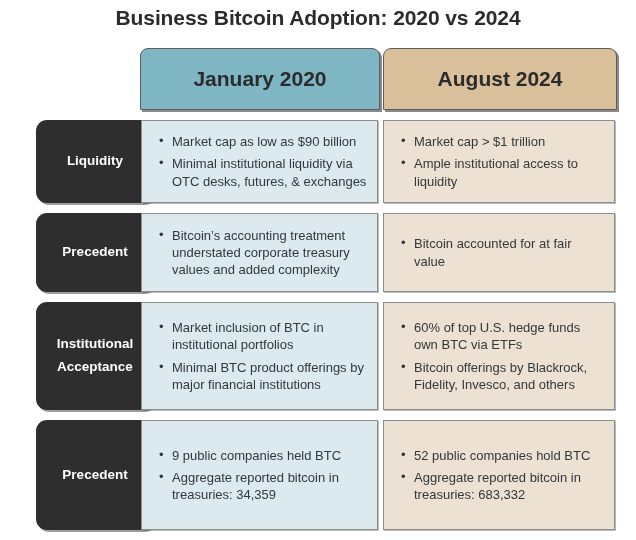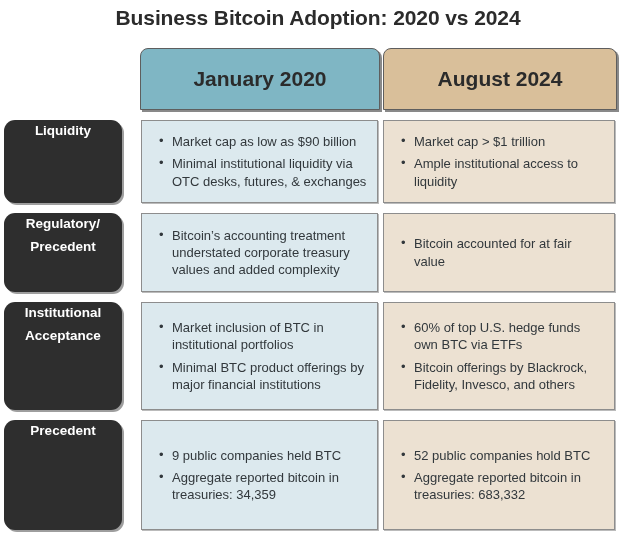--- a/index.html
+++ b/index.html
@@ -32,23 +32,23 @@
   .hdr-tan{left:383px;width:232px;background:#d9bf9a;border:1px solid #5e5e5e;}
 
   
   .row{position:absolute;left:0;width:636px;}
   .r1{top:120px;height:83px;}
   .r2{top:213px;height:79px;}
   .r3{top:302px;height:108px;}
   .r4{top:420px;height:110px;}
 
   .label-cell{
-    position:absolute;left:4px;width:118px;height:100%;
+    position:absolute;left:36px;width:118px;height:100%;
     background:#2e2e2e;border-radius:11px;
-    display:flex;flex-direction:column;align-items:center;
+    display:flex;flex-direction:column;align-items:center;justify-content:center;
     color:#ffffff;font-size:13.5px;font-weight:bold;
     line-height:1.7;text-align:center;
     box-shadow:2px 2px 0 rgba(40,40,40,.45);
   }
   .label-cell .ln{display:block;}
 
   .cell{
     position:absolute;height:100%;
     border:1px solid #8d8d8d;
     box-sizing:border-box;
@@ -101,21 +101,20 @@
     <div class="cell cell-tan">
       <ul class="bl">
         <li>Market cap &gt; $1 trillion</li>
         <li>Ample institutional access to liquidity</li>
       </ul>
     </div>
   </div>
 
   <div class="row r2">
     <div class="label-cell">
-      <span class="ln">Regulatory/</span>
       <span class="ln">Precedent</span>
     </div>
     <div class="cell cell-blue">
       <ul class="bl">
         <li>Bitcoin’s accounting treatment understated corporate treasury values and added complexity</li>
       </ul>
     </div>
     <div class="cell cell-tan">
       <ul class="bl">
         <li>Bitcoin accounted for at fair value</li>

